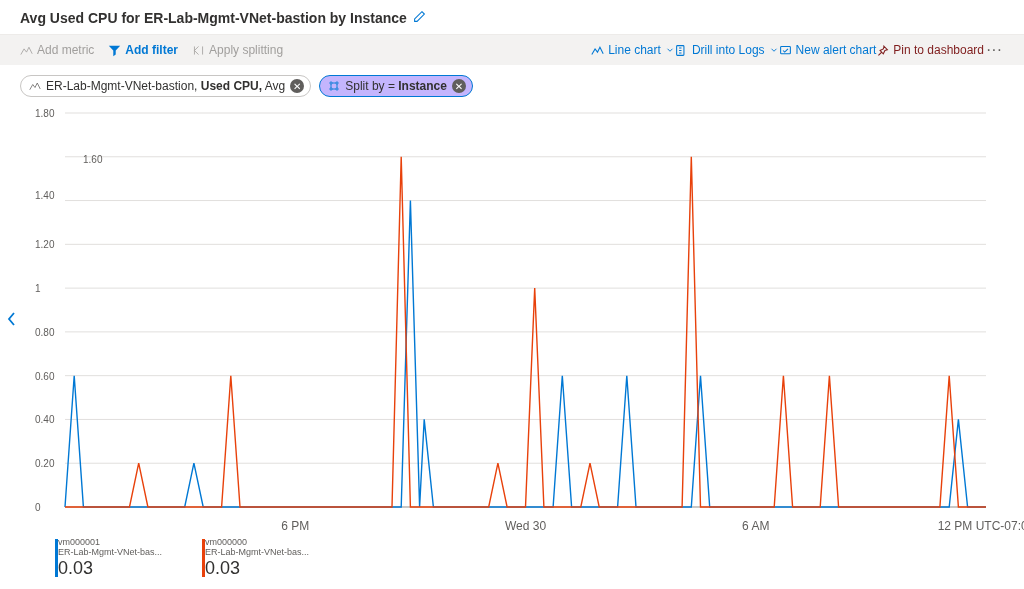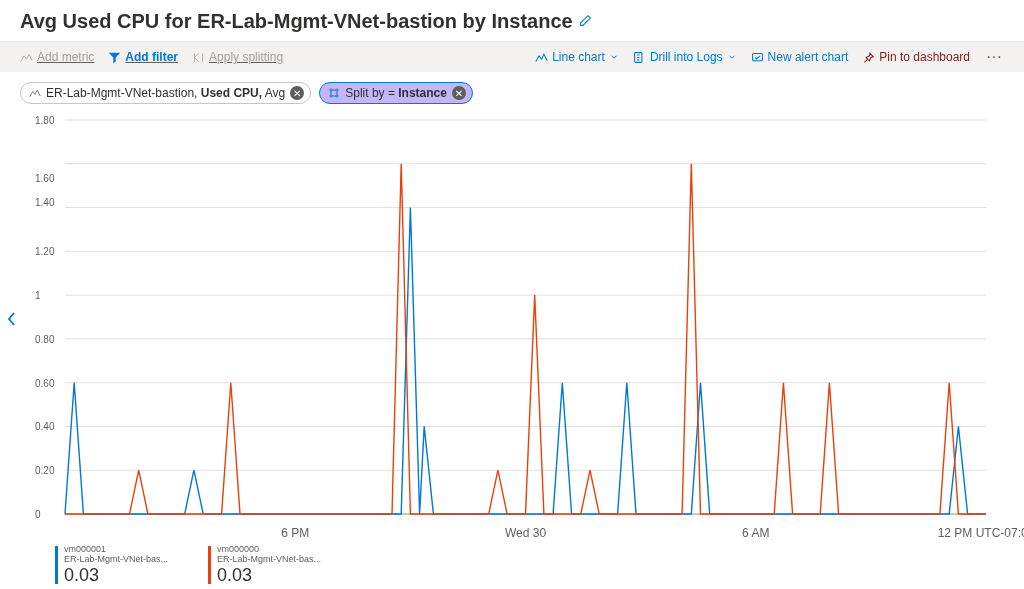--- a/index.html
+++ b/index.html
@@ -1,40 +1,40 @@
 <!DOCTYPE html>
 <html><head>
 <meta charset="utf-8">
 <style>
   * { box-sizing: border-box; margin: 0; padding: 0; }
   body { font-family: "Segoe UI", Arial, sans-serif; font-size: 12px; color: #323130; background: #fff; width: 1024px; height: 589px; position: relative; overflow: hidden; }
   .hdr { display: flex; align-items: center; padding: 10px 20px 8px 20px; border-bottom: 1px solid #edebe9; }
-  .hdr-title { font-size: 20px; font-weight: 600; color: #323130; margin-right: 6px; }
+  .hdr-title { font-size: 14px; font-weight: 600; color: #323130; margin-right: 6px; }
   .edit-ic { width: 13px; height: 13px; color: #0078d4; }
   .toolbar { display: flex; align-items: center; padding: 6px 20px; background: #f3f2f1; font-size: 12px; color: #605e5c; }
-  .tb-left { display: flex; gap: 14px; align-items: center; text-decoration: underline; }
-  .tb-right { margin-left: auto; display: flex; gap: 14px; align-items: center; justify-content: flex-end; }
+  .tb-left { display: flex; gap: 14px; align-items: center; }
+  .tb-right { margin-left: auto; display: flex; align-items: center; justify-content: flex-end; }
   .tb-item { display: inline-flex; align-items: center; gap: 4px; cursor: pointer; }
   .tb-item.muted { color: #a19f9d; }
   .tb-item.blue { color: #0078d4; font-weight: 600; }
   .tb-ic { width: 13px; height: 13px; flex: none; }
   .chev { width: 10px; height: 10px; }
   .ellipsis { font-size: 16px; color: #605e5c; padding: 0 2px; cursor: pointer; }
   .pills { display: flex; gap: 8px; padding: 10px 4px 4px 20px; align-items: center; }
   .pill { display: inline-flex; align-items: center; gap: 5px; border: 1px solid #c8c6c4; border-radius: 14px; padding: 3px 6px 3px 8px; font-size: 12px; background: #fff; }
   .pill.sel { border-color: #0078d4; background: #c4b5fd; }
   .pill .x { width: 14px; height: 14px; border-radius: 50%; background: #605e5c; color: #fff; font-size: 10px; display: inline-flex; align-items: center; justify-content: center; cursor: pointer; }
   .pill-ic { width: 12px; height: 12px; flex: none; }
   .b { font-weight: 700; }
   .chart-wrap { position: relative; margin: 6px 20px 0 35px; }
   #chart { display: block; }
   .ylab { position: absolute; left: 0; font-size: 10px; color: #605e5c; transform: translateY(-50%); }
   .xlab { position: absolute; bottom: -16px; font-size: 12px; color: #605e5c; transform: translateX(-50%); white-space: nowrap; }
   .legend { display: flex; gap: 40px; padding: 20px 0 0 55px; }
-  .leg { display: flex; align-items: flex-start; gap: 6px; }
+  .leg { display: flex; align-items: flex-start; }
   .leg-bar { width: 3px; height: 38px; margin-top: 2px; }
   .leg-txt { display: flex; flex-direction: column; }
   .leg-name { font-size: 9px; color: #605e5c; }
   .leg-sub { font-size: 9px; color: #605e5c; }
   .leg-val { font-size: 18px; font-weight: 400; color: #323130; margin-top: 1px; }
   .back-chev { position: absolute; left: 6px; top: 310px; color: #0078d4; cursor: pointer; }
 </style>
 </head>
 <body>
 
@@ -153,21 +153,21 @@
       <path d="M30.0 400.0 L94.5 400.0 L103.7 356.2 L112.9 400.0 L186.6 400.0 L195.8 268.7 L205.0 400.0 L357.0 400.0 L366.2 49.8 L375.4 400.0 L453.7 400.0 L462.9 356.2 L472.1 400.0 L490.5 400.0 L499.7 181.1 L508.9 400.0 L545.8 400.0 L555.0 356.2 L564.2 400.0 L647.1 400.0 L656.3 49.8 L665.5 400.0 L739.2 400.0 L748.4 268.7 L757.6 400.0 L785.2 400.0 L794.4 268.7 L803.6 400.0 L904.9 400.0 L914.2 268.7 L923.4 400.0 L951.0 400.0" fill="none" stroke="#e8410b" stroke-width="1.4" stroke-linejoin="miter"></path>
     </svg>
 <div class="ylab" style="top: 400px;">0</div>
     <div class="ylab" style="top: 356.222px;">0.20</div>
     <div class="ylab" style="top: 312.444px;">0.40</div>
     <div class="ylab" style="top: 268.667px;">0.60</div>
     <div class="ylab" style="top: 224.889px;">0.80</div>
     <div class="ylab" style="top: 181.111px;">1</div>
     <div class="ylab" style="top: 137.333px;">1.20</div>
     <div class="ylab" style="top: 88px;">1.40</div>
-    <div class="ylab" style="top: 64px;">1.60</div>
+    <div class="ylab" style="top: 52px; margin-left: 48px;">1.60</div>
     <div class="ylab" style="top: 6px;">1.80</div>
     <div class="xlab" style="left: 260.25px;">6 PM</div>
     <div class="xlab" style="left: 490.5px;">Wed 30</div>
     <div class="xlab" style="left: 720.75px;">6 AM</div>
     <div class="xlab" style="left: 951px;">12 PM  UTC-07:00</div>
   </div>
 
 <div class="legend">
   <div class="leg">
     <div class="leg-bar" id="leg-bar-1" style="background: rgb(0, 120, 212);"></div>

